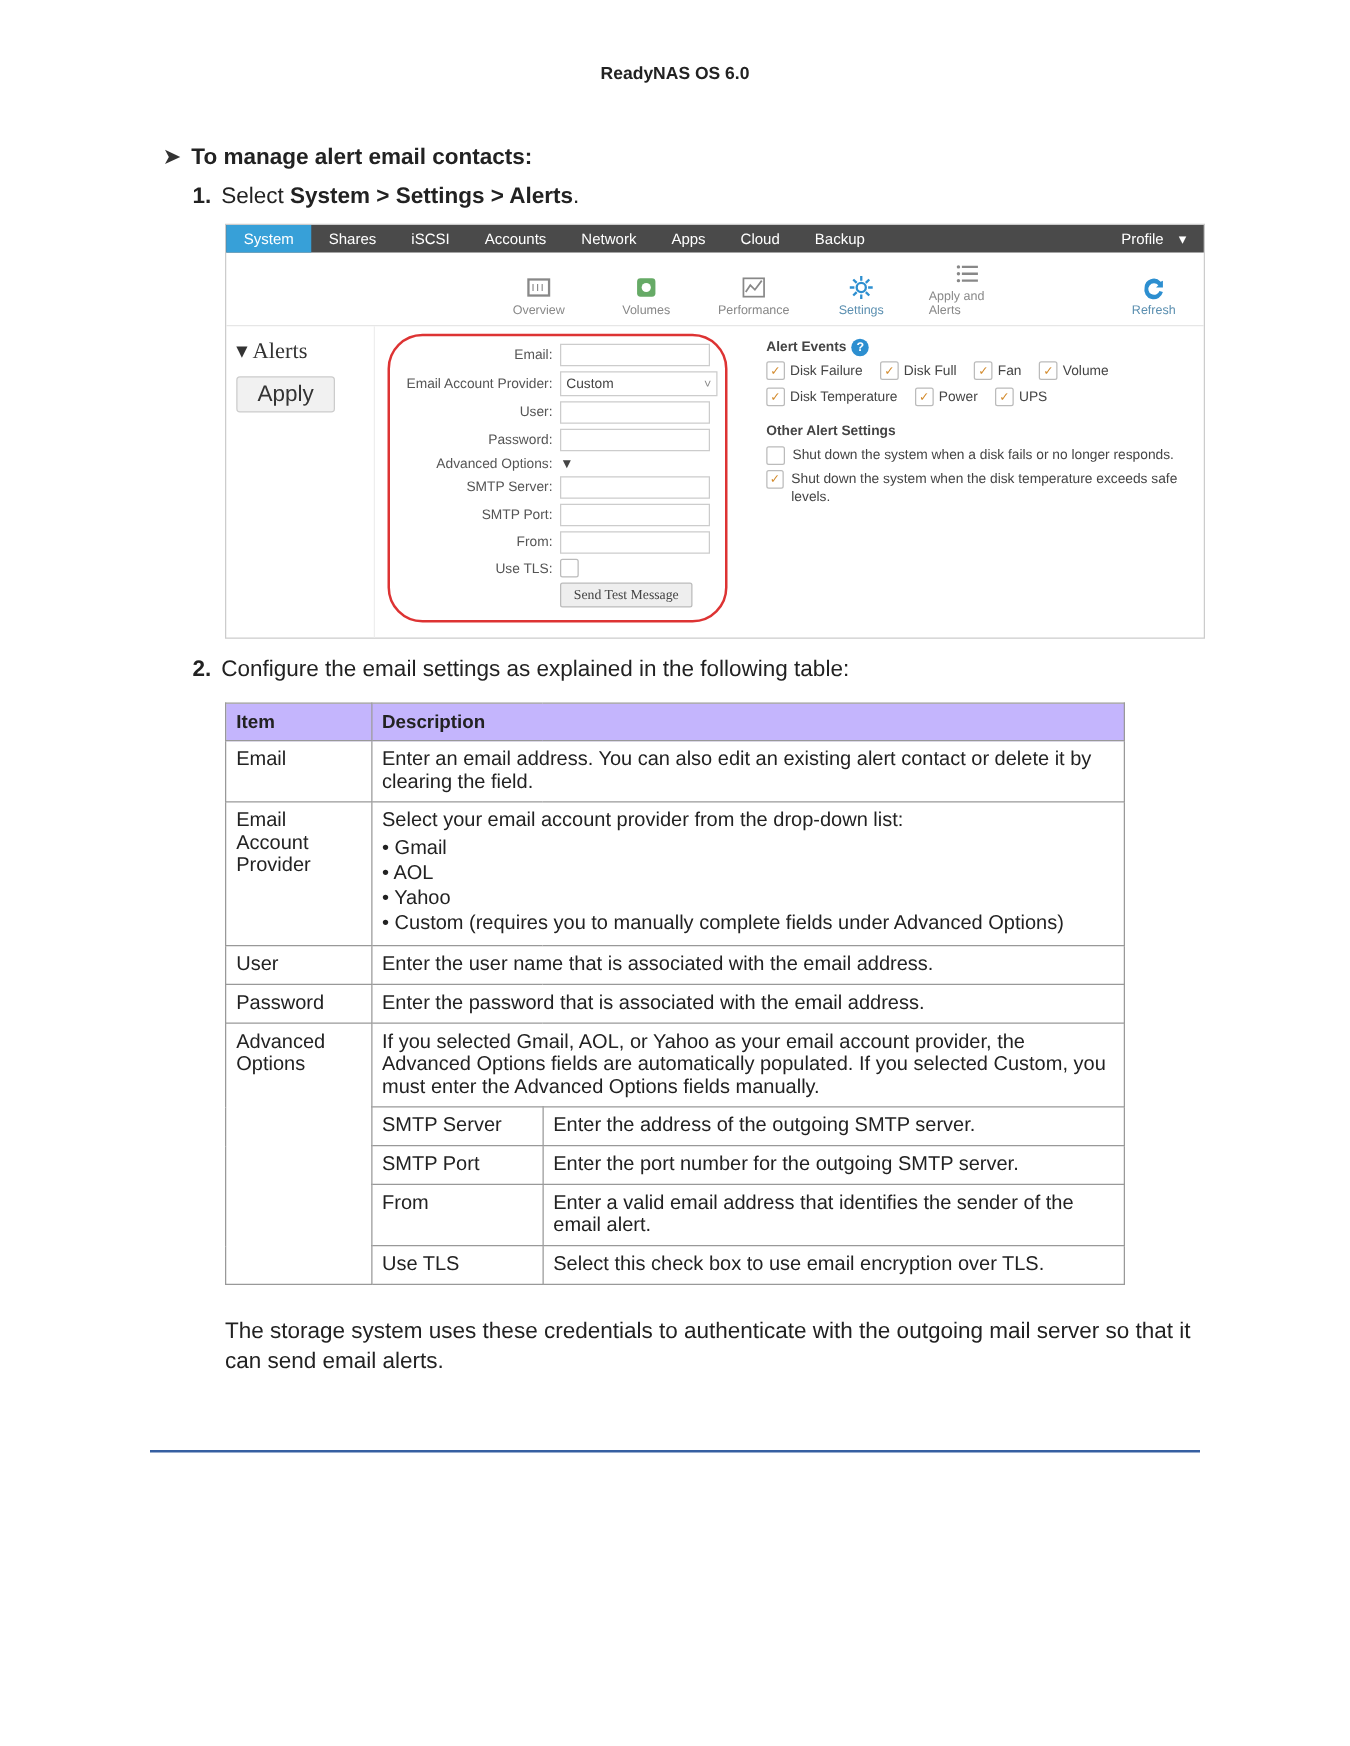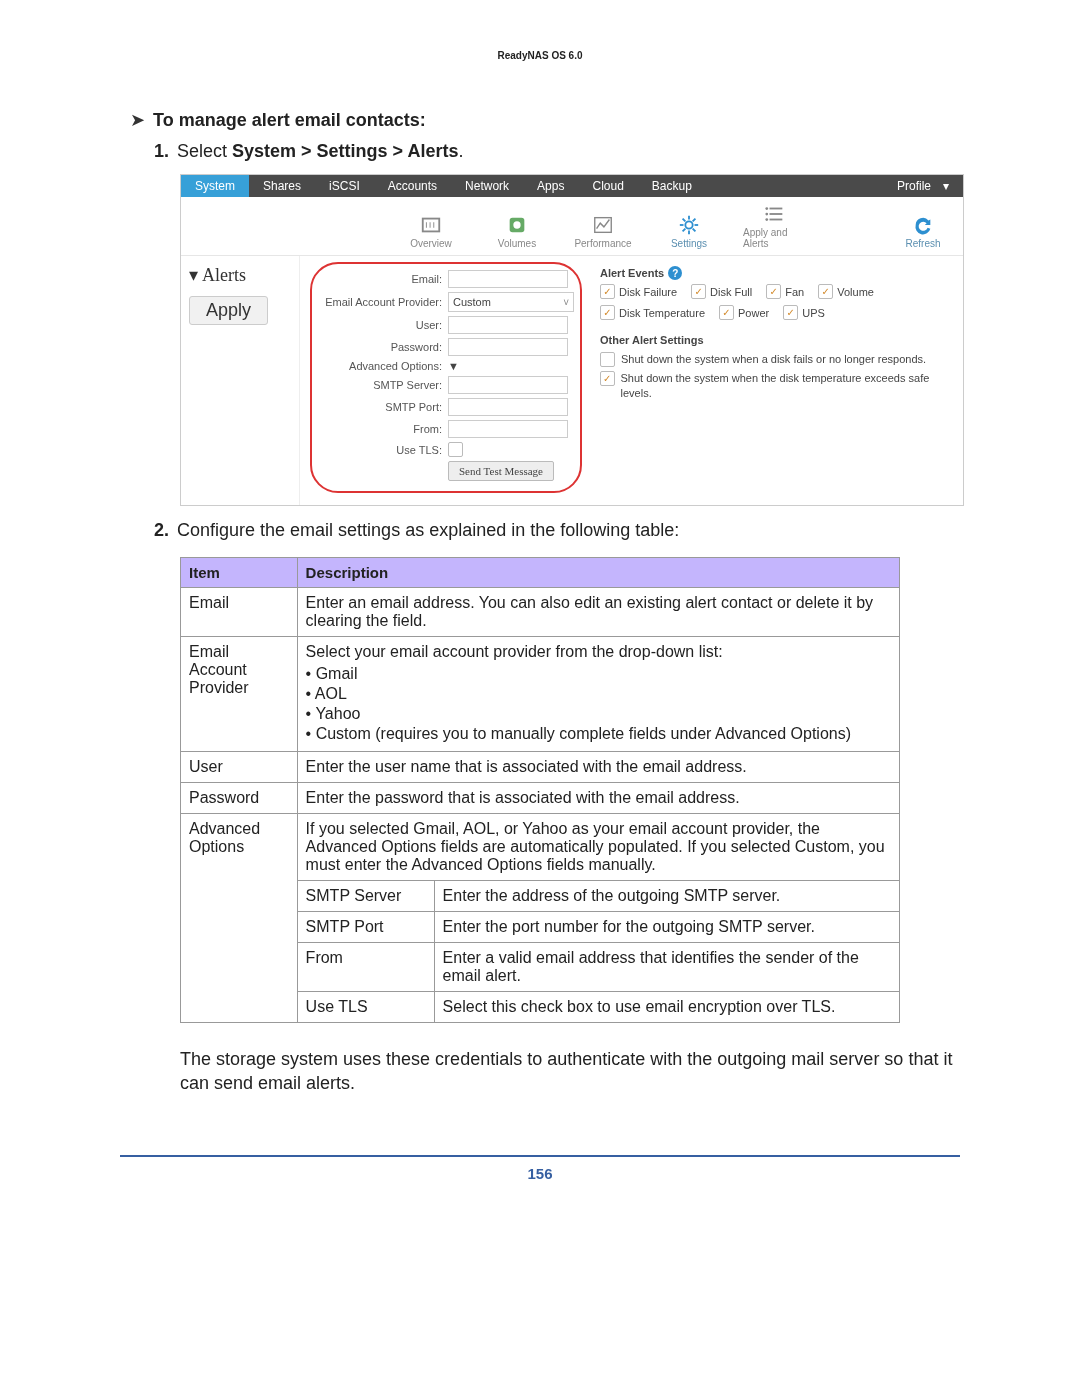--- a/index.html
+++ b/index.html
@@ -10,21 +10,21 @@
   }
   .page {
     width: 1080px;
     margin: 0 auto;
     padding: 50px 120px 40px 120px;
     box-sizing: border-box;
   }
   .doc-header {
     text-align: center;
     font-weight: bold;
-    font-size: 10px;
+    font-size: 14px;
     margin-bottom: 48px;
   }
   .intro-block { margin-left: 10px; }
   .arrow-line { display: flex; align-items: flex-start; margin-bottom: 10px; }
   .arrow-icon {
     color: #333;
     font-size: 18px;
     margin-right: 8px;
     line-height: 22px;
   }
@@ -98,21 +98,21 @@
     border-radius: 3px;
     padding: 3px 16px;
     font-size: 18px;
     color: #333;
     cursor: pointer;
   }
   .main-area {
     flex: 1;
     display: flex;
     padding: 4px 8px 10px 8px;
-    gap: 12px;
+    gap: 25px;
   }
   .form-col {
     position: relative;
     padding: 6px 10px 10px 10px;
   }
   .highlight-border {
     position: absolute;
     inset: 2px;
     border: 2px solid #d33;
     border-radius: 28px;
@@ -471,14 +471,13 @@
       <tr>
         <td>Use TLS</td>
         <td>Select this check box to use email encryption over TLS.</td>
       </tr>
     </tbody>
   </table>
 
   <div class="body-para">The storage system uses these credentials to authenticate with the outgoing mail server so that it can send email alerts.</div>
 
   <hr class="footer-divider">
-  <div class="footer-page">156</div>
 </div>
 
 </body></html>

